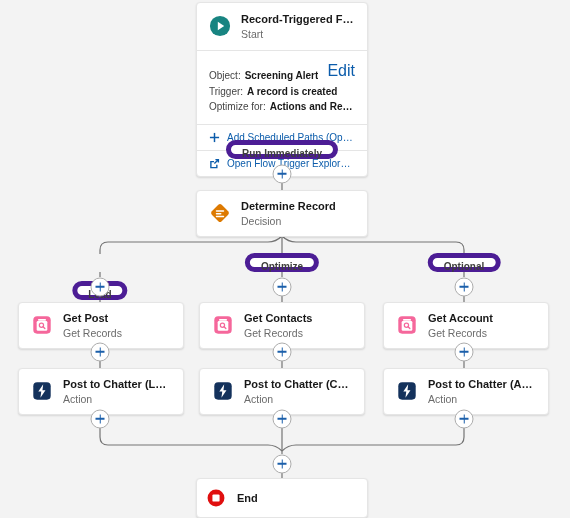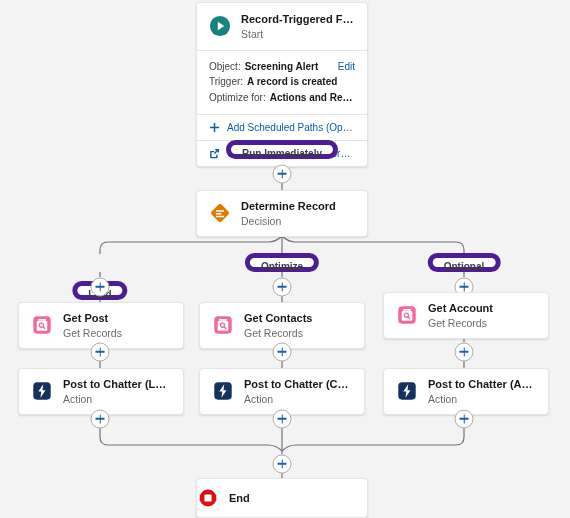--- a/index.html
+++ b/index.html
@@ -108,21 +108,21 @@
   .detail-value {
     font-weight: bold;
     color: #181818;
     overflow: hidden;
     text-overflow: ellipsis;
     white-space: nowrap;
   }
   .detail-edit {
     margin-left: auto;
     color: #0b5cab;
-    font-size: 10px;
+    font-size: 16px;
     cursor: pointer;
     padding-left: 8px;
   }
 
   .link-row {
     display: flex;
     align-items: center;
     gap: 7px;
     padding: 7px 12px;
     font-size: 10px;
@@ -345,21 +345,21 @@
         <circle cx="11.4" cy="12.2" r="2.3" fill="none" stroke="#f5679b" stroke-width="1.35"></circle>
         <path d="M13.2 14.0 L15.1 15.9" stroke="#f5679b" stroke-width="1.5" stroke-linecap="round"></path>
       </svg>
       <div class="node-text">
         <div class="node-title">Get Contacts</div>
         <div class="node-sub">Get Records</div>
       </div>
     </div>
   </div>
 
-  <div class="card" style="left:383px; top:292px; width:166px;">
+  <div class="card" style="left:383px; top:302px; width:166px;">
     <div class="card-head">
       <svg class="node-icon" viewBox="0 0 24 24">
         <rect x="2.5" y="2.5" width="19" height="19" rx="4.2" fill="#f5679b"></rect>
         <rect x="7.6" y="5.4" width="8.8" height="2.0" rx="0.9" fill="#ffffff"></rect>
         <rect x="6.2" y="7.6" width="11.6" height="10.8" rx="1.4" fill="#ffffff"></rect>
         <circle cx="11.4" cy="12.2" r="2.3" fill="none" stroke="#f5679b" stroke-width="1.35"></circle>
         <path d="M13.2 14.0 L15.1 15.9" stroke="#f5679b" stroke-width="1.5" stroke-linecap="round"></path>
       </svg>
       <div class="node-text">
         <div class="node-title">Get Account</div>
@@ -411,21 +411,21 @@
     </div>
   </div>
 
   <div class="plus" style="left:100px; top:418.5px;"></div>
   <div class="plus" style="left:282px; top:418.5px;"></div>
   <div class="plus" style="left:464px; top:418.5px;"></div>
 
   <div class="plus" style="left:282px; top:463.5px;"></div>
 
   <div class="card" style="left:196px; top:478px; width:172px;">
-    <div class="card-head" style="padding:8px 0;">
+    <div class="card-head" style="padding:8px 8px;">
       <svg class="node-icon" viewBox="0 0 24 24">
         <circle cx="12" cy="12" r="9.2" fill="#e00f0f"></circle>
         <rect x="8.1" y="8.1" width="7.8" height="7.8" rx="1.3" fill="#ffffff"></rect>
       </svg>
       <div class="node-text">
         <div class="node-title">End</div>
       </div>
     </div>
   </div>
 

